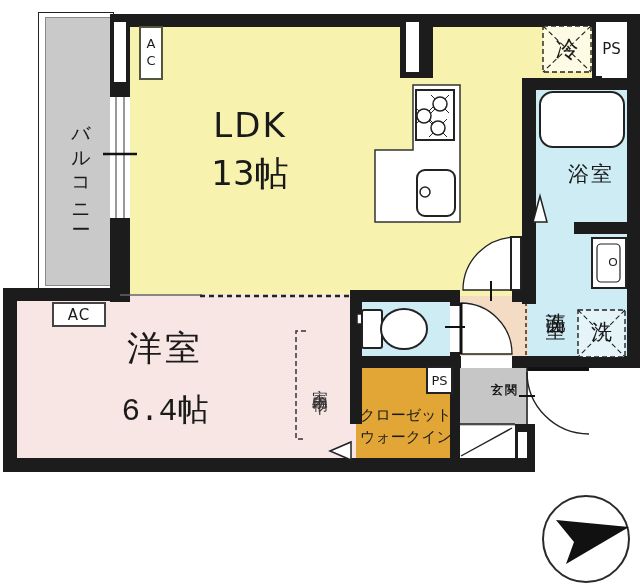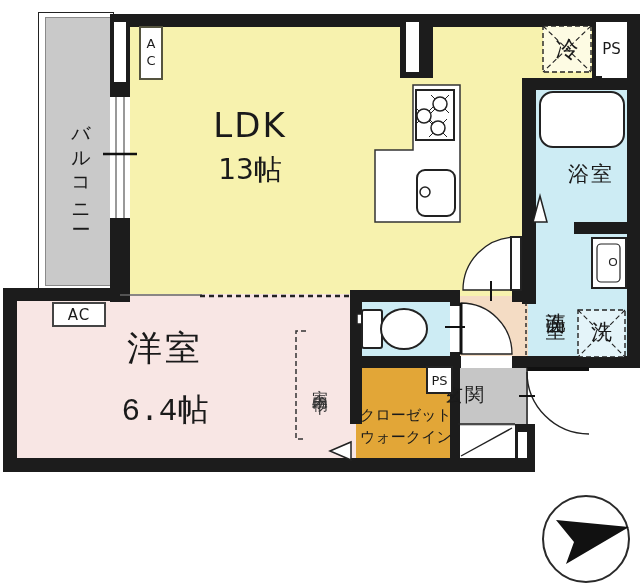--- a/index.html
+++ b/index.html
@@ -7,21 +7,21 @@
           font-family:"DejaVu Sans","Liberation Sans",sans-serif;color:#1a1a1a;}
   .room{position:absolute;}
   .wall{position:absolute;background:#1c1c1c;z-index:2;}
   .wgap{position:absolute;background:#ffffff;z-index:2;}
   #overlay{position:absolute;left:0;top:0;z-index:3;}
   .lbl{position:absolute;z-index:4;text-align:center;line-height:1.15;}
   .vtext{writing-mode:vertical-rl;text-orientation:upright;}
   .roomfill{z-index:1;}
   .labelbox{position:absolute;z-index:4;background:#fff;display:flex;align-items:center;justify-content:center;}
   .ldk-t{font-size:34px;letter-spacing:2px;}
-  .ldk-s{font-size:28px;}
+  .ldk-s{font-size:34px;}
   .yo-t{font-size:35px;letter-spacing:3px;}
   .yo-s{font-size:31px;}
 </style>
 </head>
 <body>
 
 <div id="canvas">
 
   <div class="room roomfill" style="left:38px;top:12px;width:74px;height:276px;background:#fff;border:1.5px solid #222;"></div>
   <div class="room roomfill" style="left:45px;top:17px;width:67px;height:267px;background:#c9c9c9;border:1px solid #8a8a8a;"></div>
@@ -178,21 +178,21 @@
 
   <div class="lbl yo-t" style="left:100px;top:328px;width:130px;">洋室</div>
   <div class="lbl yo-s" style="left:100px;top:394px;width:130px;font-family:Liberation Mono, monospace;">6.4帖</div>
 
   <div class="lbl vtext" style="left:62px;top:84px;width:30px;height:168px;font-size:19px;letter-spacing:5px;">バルコニー</div>
 
   <div class="lbl" style="left:536px;top:162px;width:86px;font-size:21px;letter-spacing:2px;padding-left:12px;">浴室</div>
 
   <div class="lbl vtext" style="left:543px;top:246px;width:24px;height:110px;font-size:20px;letter-spacing:3px;">洗面室</div>
 
-  <div class="lbl" style="left:432px;top:384px;width:66px;font-size:19px;letter-spacing:2px;">玄関</div>
+  <div class="lbl" style="left:472px;top:384px;width:66px;font-size:12px;letter-spacing:2px;font-weight:bold;">玄関</div>
 
   <div class="lbl" style="left:543px;top:36px;width:48px;font-size:23px;">冷</div>
 
   <div class="lbl" style="left:578px;top:320px;width:47px;font-size:21px;">洗</div>
 
   <div class="labelbox" style="left:596px;top:22px;width:31px;height:54px;">
     <span style="font-size:15px;">PS</span>
   </div>
 
   <div class="labelbox" style="left:426px;top:366px;width:27px;height:28px;border:2px solid #222;box-sizing:border-box;">

